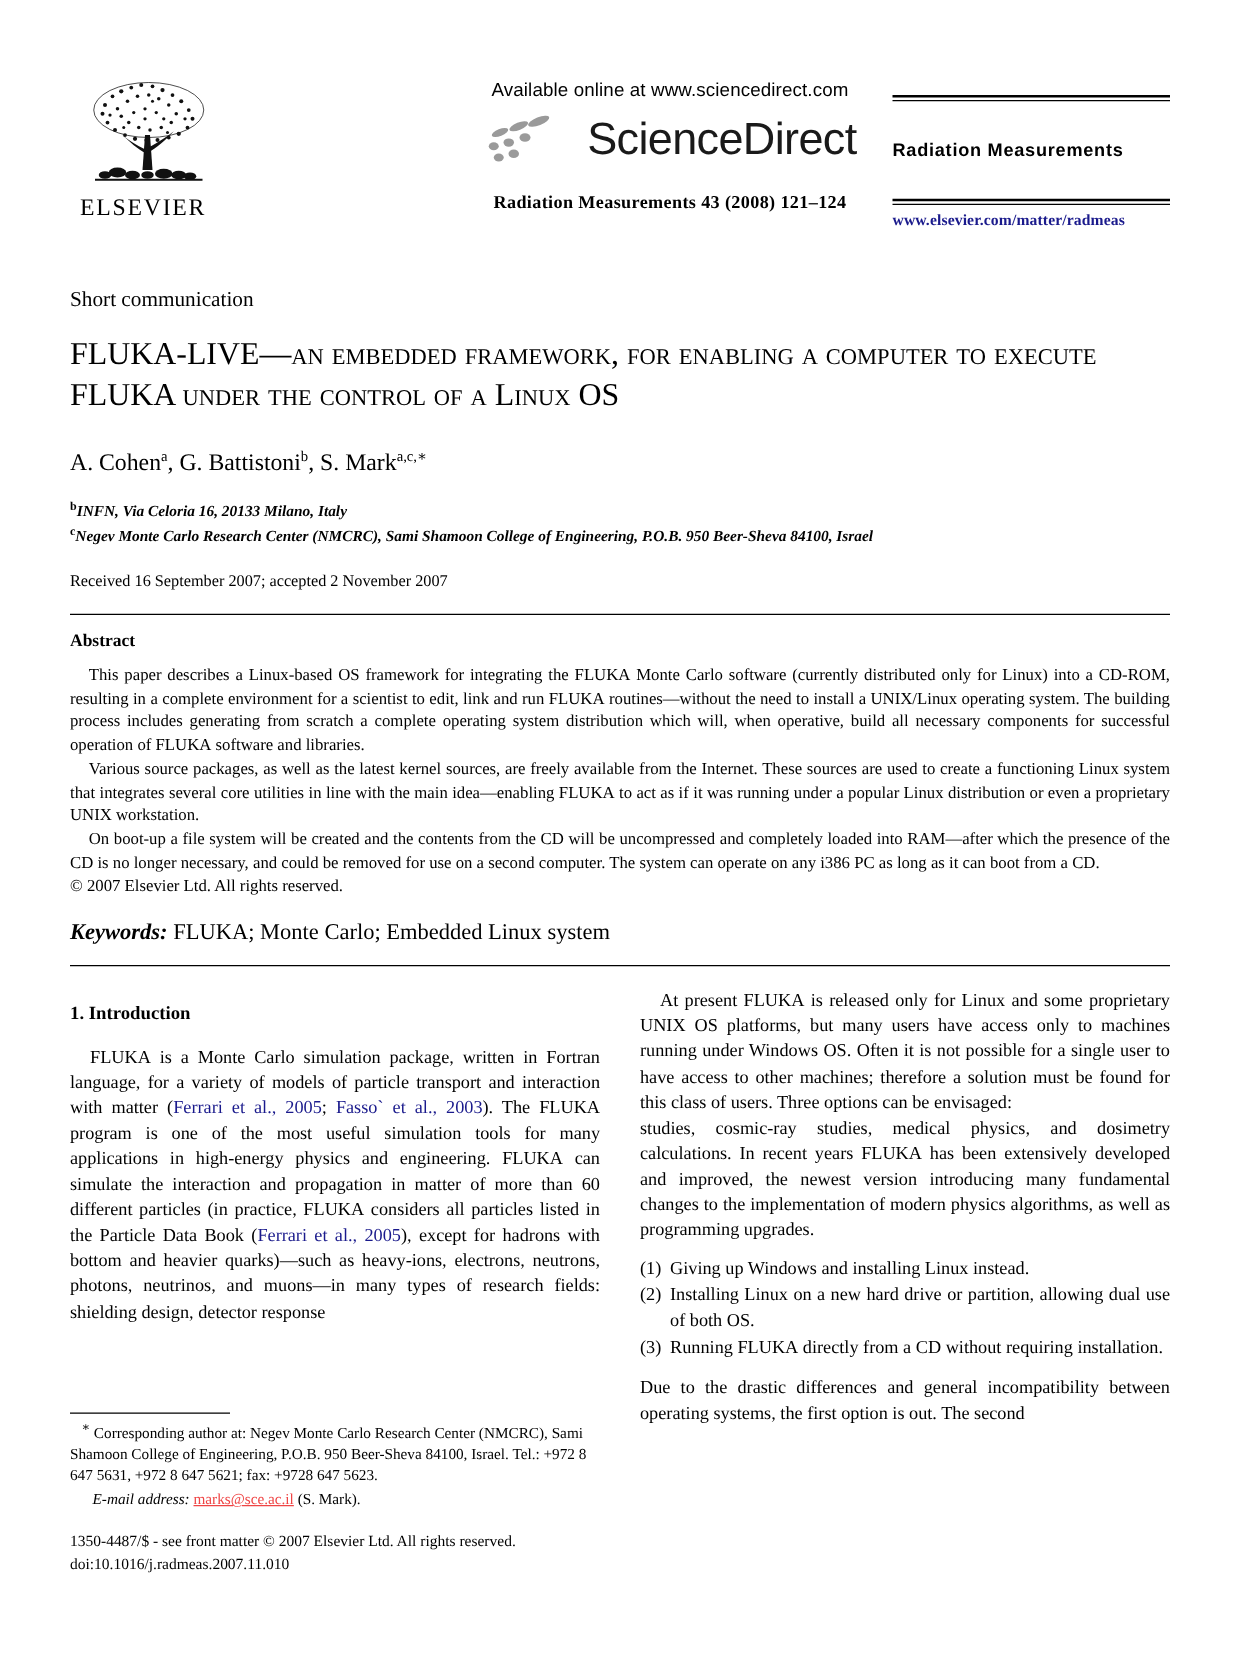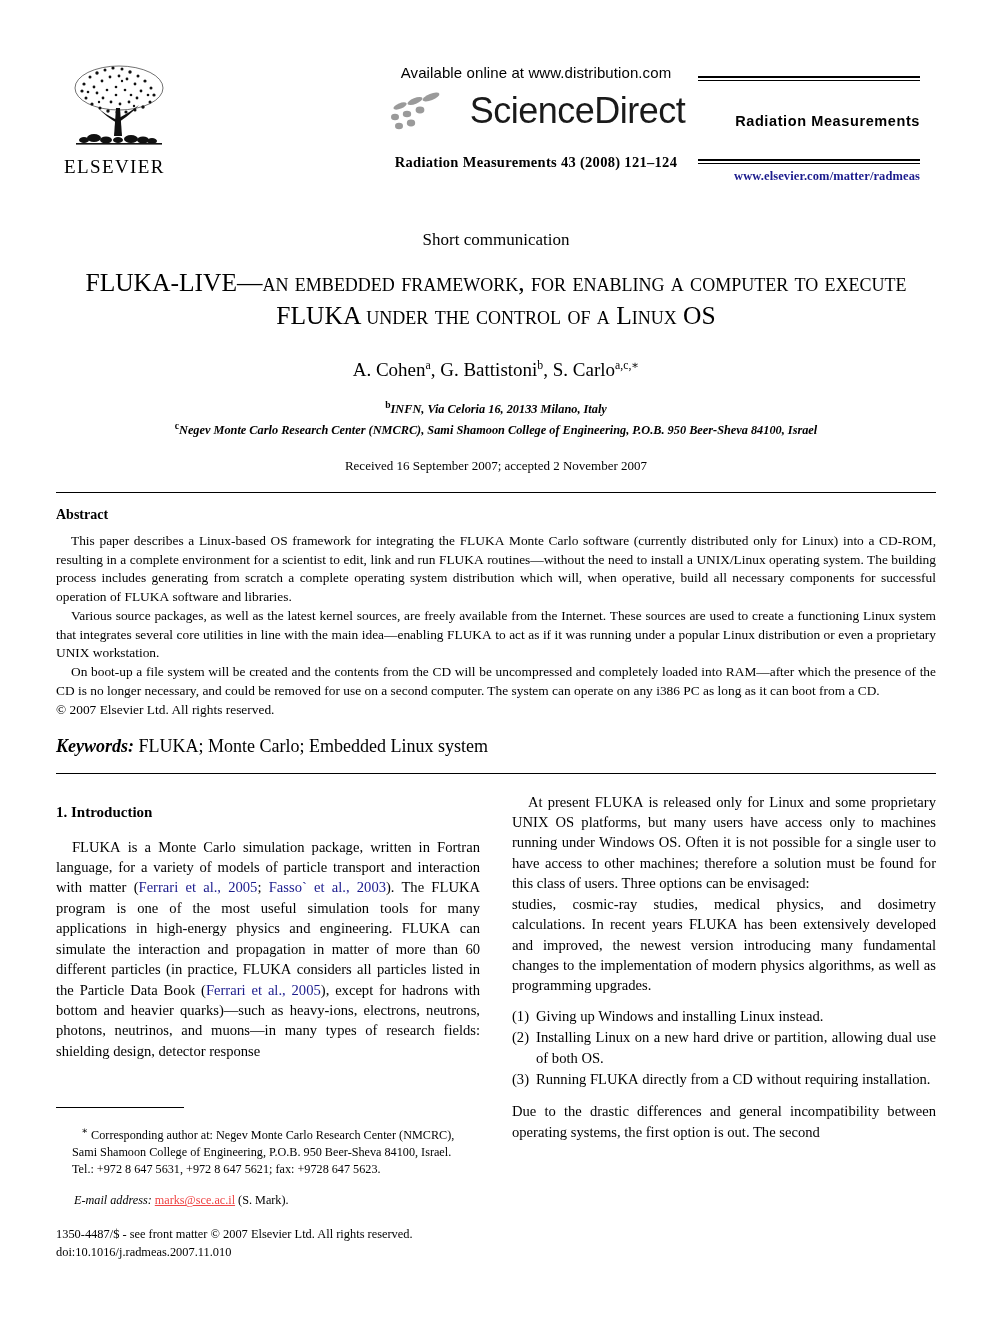--- a/index.html
+++ b/index.html
@@ -72,24 +72,24 @@
   }
   .journal-ref {
     margin-top: 22px;
     font-family: "Liberation Serif", serif;
     font-size: 14.5px;
     font-weight: bold;
     letter-spacing: 0.3px;
   }
   .header-right {
     position: absolute;
-    right: 16px;
+    right: 0px;
     top: 18px;
     width: 222px;
-    text-align: right;
+    text-align: left;
   }
   .dbl-rule {
     border-top: 2.2px solid #000;
     border-bottom: 1.2px solid #000;
     height: 2px;
     width: 100%;
   }
   .journal-name {
     font-family: "Liberation Sans", sans-serif;
     font-size: 14.5px;
@@ -102,21 +102,21 @@
     font-size: 12.5px;
     font-weight: bold;
     color: #1a1a8c;
     margin-top: 5px;
     letter-spacing: 0.1px;
   }
 
   
   .title-block {
     margin: 22px 56px 0 56px;
-    text-align: center;
+    text-align: left;
   }
   .section-kind {
     font-size: 17px;
     margin-bottom: 16px;
   }
   .paper-title {
     font-size: 25.5px;
     line-height: 1.30;
     font-weight: normal;
     margin: 0;
@@ -229,21 +229,21 @@
     width: 424px;
   }
   .fn-rule {
     width: 128px;
     border-top: 1.1px solid #000;
     margin-bottom: 5px;
   }
   .fn-text {
     font-size: 12.2px;
     line-height: 1.38;
-    margin: 16px;
+    margin: 0;
   }
   .fn-email {
     font-size: 12.2px;
     margin: 4px 0 0 18px;
   }
   .fn-email .lbl { font-style: italic; }
   .fn-email .mail { color: #ef4444; text-decoration: underline; }
   .issn-block {
     margin: 18px 0 0 0;
     font-size: 12.4px;
@@ -319,21 +319,21 @@
             <ellipse cx="20" cy="78" rx="5" ry="3"></ellipse>
             <ellipse cx="88" cy="79" rx="5" ry="3"></ellipse>
           </g>
           <rect x="12" y="81" width="86" height="1.6"></rect>
         </g>
       </svg>
       <div class="elsevier-word">ELSEVIER</div>
     </div>
 
     <div class="header-center">
-      <div class="avail-online">Available online at www.distribution.com</div>
+      <div class="avail-online">Available online at www.sciencedirect.com</div>
       <div class="sd-logo">
         <svg width="62" height="42" viewBox="0 0 62 42">
           <g fill="#9a9a9a">
             <ellipse cx="44" cy="7" rx="9" ry="3.2" transform="rotate(-22 44 7)"></ellipse>
             <ellipse cx="28" cy="11" rx="8" ry="3" transform="rotate(-22 28 11)"></ellipse>
             <ellipse cx="13" cy="16" rx="7" ry="2.8" transform="rotate(-22 13 16)"></ellipse>
             <ellipse cx="33" cy="20" rx="4.4" ry="3.4"></ellipse>
             <ellipse cx="20" cy="24" rx="4.2" ry="3.3"></ellipse>
             <ellipse cx="8" cy="27" rx="4.0" ry="3.2"></ellipse>
             <ellipse cx="24" cy="33" rx="4.2" ry="3.4"></ellipse>
@@ -354,21 +354,21 @@
   </div>
 
   <div class="title-block">
     <div class="section-kind">Short communication</div>
     <h1 class="paper-title">
       <span><span>F</span><span class="sc">LUKA-LIVE—an embedded framework, for enabling a computer to execute</span></span><br>
       <span>F<span class="sc">LUKA under the control of a Linux OS</span></span>
     </h1>
 
     <div class="authors">
-      <span>A. Cohen</span><sup>a</sup><span>, G. Battistoni</span><sup>b</sup><span>, S. Carlo</span><sup>a,c,∗</sup>
+      <span>A. Cohen</span><sup>a</sup><span>, G. Battistoni</span><sup>b</sup><span>, S. Mark</span><sup>a,c,∗</sup>
     </div>
 
     <div class="affil">
       <div><sup>b</sup><span>INFN, Via Celoria 16, 20133 Milano, Italy</span></div>
       <div><sup>c</sup><span>Negev Monte Carlo Research Center (NMCRC), Sami Shamoon College of Engineering, P.O.B. 950 Beer-Sheva 84100, Israel</span></div>
     </div>
 
     <div class="recd">Received 16 September 2007; accepted 2 November 2007</div>
   </div>
 

